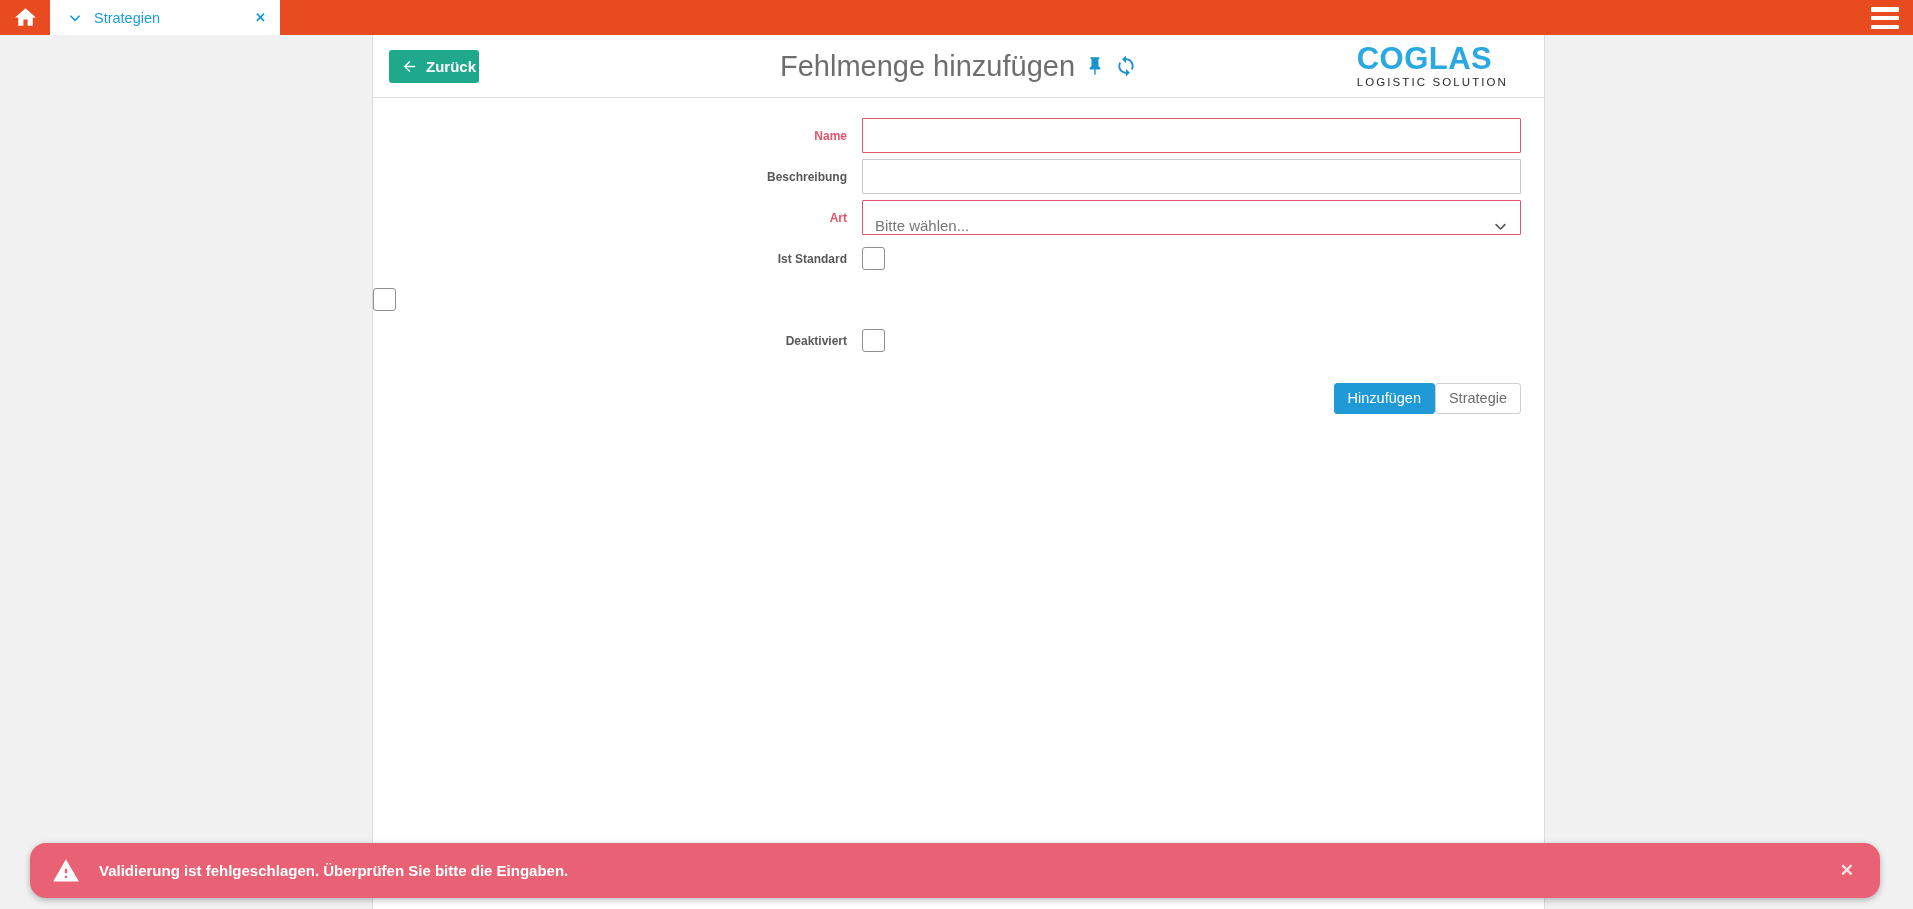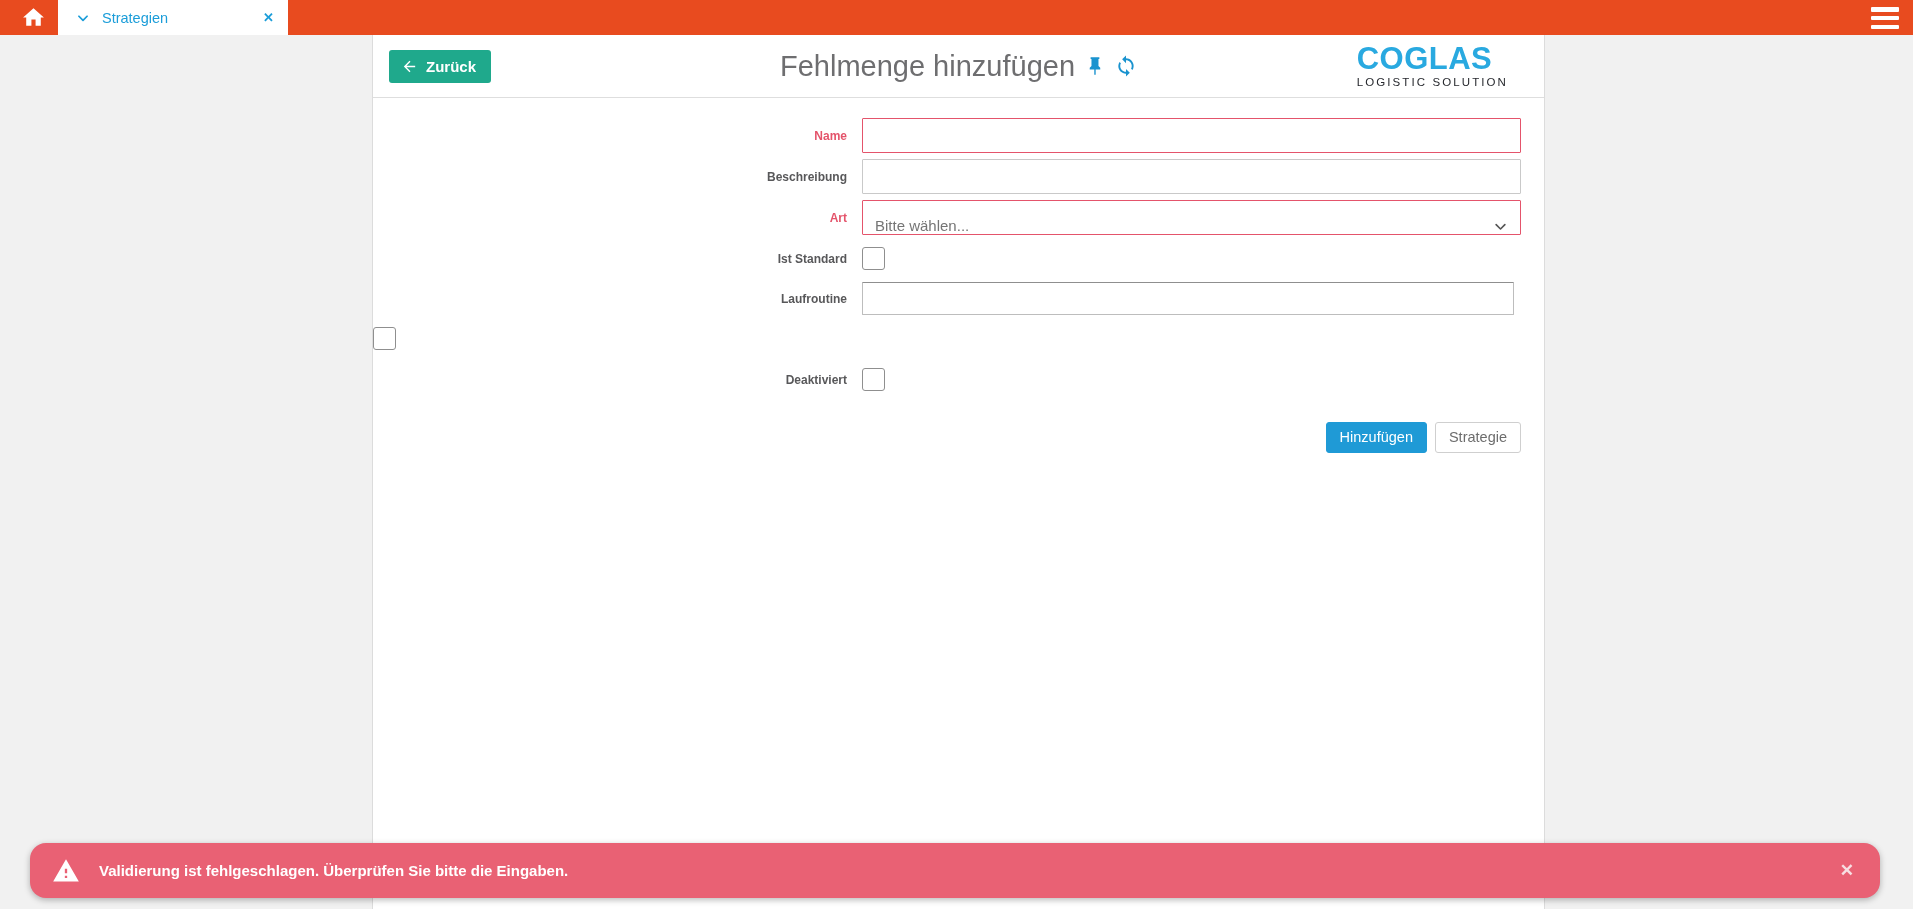--- a/index.html
+++ b/index.html
@@ -7,21 +7,21 @@
   body {
     position:relative;
     background:#f1f1f1;
     font-family:"Liberation Sans", sans-serif;
     overflow:hidden;
   }
 
   
   .topbar {
     position:absolute; top:0; left:0; width:1913px; height:35px;
-    background:#e84b1f; display:flex; align-items:stretch;padding-left:8px;
+    background:#e84b1f; display:flex; align-items:stretch;
   }
   .home-btn {
     width:50px; height:35px; display:flex; align-items:center; justify-content:center;
     cursor:pointer;
   }
   .tab {
     width:230px; height:35px; background:#ffffff;
     display:flex; align-items:center; cursor:pointer;
   }
   .tab-chev { margin-left:18px; display:flex; }
@@ -42,21 +42,21 @@
     background:#ffffff; border-left:1px solid #dcdcdc; border-right:1px solid #dcdcdc;
   }
   .panel-header {
     position:relative; height:63px; border-bottom:1px solid #dedede;
     display:flex; align-items:center;
   }
   .back-btn {
     margin-left:16px; display:inline-flex; align-items:center; gap:8px;
     background:#1fa98c; color:#ffffff; border:none; border-radius:3px;
     font-family:"Liberation Sans", sans-serif;
-    font-size:15px; font-weight:700; padding:8px 15px 8px 12px; cursor:pointer;
+    font-size:15px; font-weight:700; padding:8px 3px 8px 12px; cursor:pointer;
   }
   .title-wrap {
     position:absolute; left:50%; top:50%; transform:translate(-50%,-50%);
     display:flex; align-items:center; gap:9px; white-space:nowrap;
   }
   .page-title { font-size:29px; font-weight:400; color:#6e6e70; }
   .title-icon { display:flex; cursor:pointer; }
   .logo {
     position:absolute; right:36px; top:50%; transform:translateY(-50%);
     text-align:left; line-height:1;
@@ -89,21 +89,21 @@
     display:flex; align-items:flex-end; justify-content:space-between;
     padding:0 12px; cursor:pointer; background:#fff;
   }
   .select-value { font-size:15px; color:#757575; }
   .checkbox {
     appearance:none; -webkit-appearance:none;
     width:23px; height:23px; border:1px solid #8f8f8f; border-radius:3px;
     background:#ffffff; cursor:pointer;
   }
   .actions {
-    width:1148px; display:flex; justify-content:flex-end; gap:8px; margin-top:25px;
+    width:1148px; display:flex; justify-content:flex-end; margin-top:25px;
   }
   .btn {
     font-family:"Liberation Sans", sans-serif; font-size:14.5px;
     border-radius:3px; padding:6px 13px; cursor:pointer; line-height:1.2;
   }
   .btn.primary { background:#1f9ad6; border:1px solid #1f9ad6; color:#ffffff; font-weight:400; }
   .btn.secondary { background:#ffffff; border:1px solid #cfcfcf; color:#6d6d6d; }
 
   
   .toast {
@@ -200,24 +200,20 @@
             </svg>
         </span>
       </div>
     </div>
 
     <div class="row cb">
       <label class="lbl">Ist Standard</label>
       <input class="checkbox" type="checkbox" style="">
     </div>
 
-    <div class="row">
-      <label class="lbl">Laufroutine</label>
-      <input class="txt inset" type="text" value="" style="">
-    </div>
 
     <div class="row cb">
       <input class="checkbox" type="checkbox" style="">
     </div>
 
     <div class="row cb">
       <label class="lbl">Deaktiviert</label>
       <input class="checkbox" type="checkbox" style="">
     </div>
 

